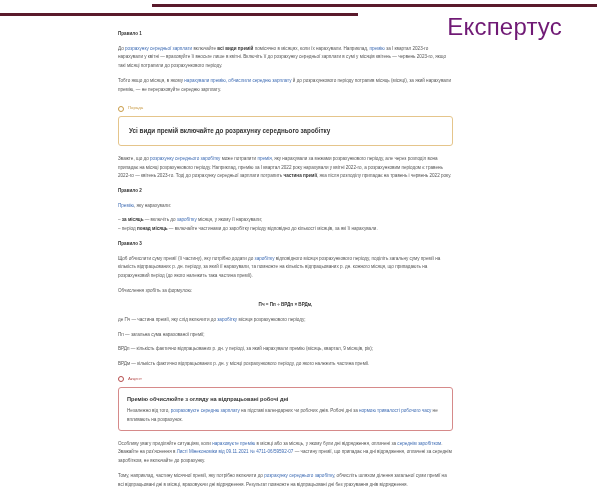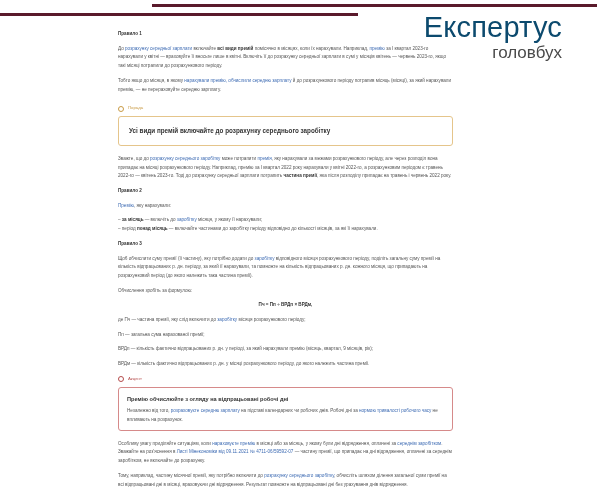--- a/index.html
+++ b/index.html
@@ -1,20 +1,20 @@
 <!DOCTYPE html>
 <html><head>
 <meta charset="utf-8">
 <style>
   html, body { margin:0; padding:0; background:#ffffff; }
   body { width:600px; height:501px; position:relative; overflow:hidden; font-family:"Liberation Sans", sans-serif; color:#3a3a3a; }
   .bar1 { position:absolute; left:152px; top:4px; width:445px; height:3px; background:#5a1a2b; }
   .bar2 { position:absolute; left:0; top:13px; width:358px; height:3px; background:#5a1a2b; }
   .logo { position:absolute; right:38px; top:12px; text-align:right; }
-  .logo .l1 { font-size:29px; color:#0c4a6e; line-height:30px; letter-spacing:0.2px; }
+  .logo .l1 { font-size:24px; color:#701a75; line-height:30px; letter-spacing:0.2px; }
   .logo .l2 { font-size:17px; color:#4a4a4a; line-height:20px; margin-top:1px; }
   .content { position:absolute; left:118px; top:30px; width:335px; font-size:4.6px; line-height:8.7px; color:#555; }
   .h { font-weight:bold; color:#333; margin:0 0 6px 0; }
   p { margin:0 0 6px 0; }
   a { color:#3d6bb3; text-decoration:none; }
   b { color:#333; }
   .tip-label { color:#c99b46; font-size:4.3px; margin:10px 0 3px 0; display:flex; align-items:center; gap:4px; }
   .tip-box { border:1px solid #e5c58b; border-radius:3px; padding:9px 10px; margin-bottom:9px; font-size:6.3px; font-weight:bold; color:#333; line-height:10px; }
   .warn-label { color:#b54b4b; font-size:4.3px; margin:6px 0 3px 0; display:flex; align-items:center; gap:4px; }
   .warn-box { border:1px solid #d68a8a; border-radius:3px; padding:7px 8px 5px 8px; margin-bottom:9px; }
@@ -27,21 +27,20 @@
   li::before { content:"– "; }
 </style>
 </head>
 <body>
 
 <div class="bar1"></div>
 <div class="bar2"></div>
 
 <div class="logo">
   <div class="l1">Експертус</div>
-  <div class="l2">головбух</div>
 </div>
 
 <div class="content">
   <div class="h">Правило 1</div>
   <p>
     <span>До </span><a href="#">розрахунку середньої зарплати</a><span> включайте </span><b>всі види премій</b><span> помісячно в місяцях, коли їх нарахували. Наприклад, </span><a href="#">премію</a><span> за I квартал 2023-го нарахували у квітні — враховуйте її вносьте лише в квітні. Включіть її до розрахунку середньої зарплати в сумі у місяців квітень — червень 2023-го, якщо такі місяці потрапили до розрахункового періоду.</span>
   </p>
   <p>
     <span>Тобто якщо до місяця, в якому </span><a href="#">нарахували премію, обчислили середню зарплату</a><span> й до розрахункового періоду потрапив місяць (місяці), за який нарахували премію, — не перераховуйте середню зарплату.</span>
   </p>

